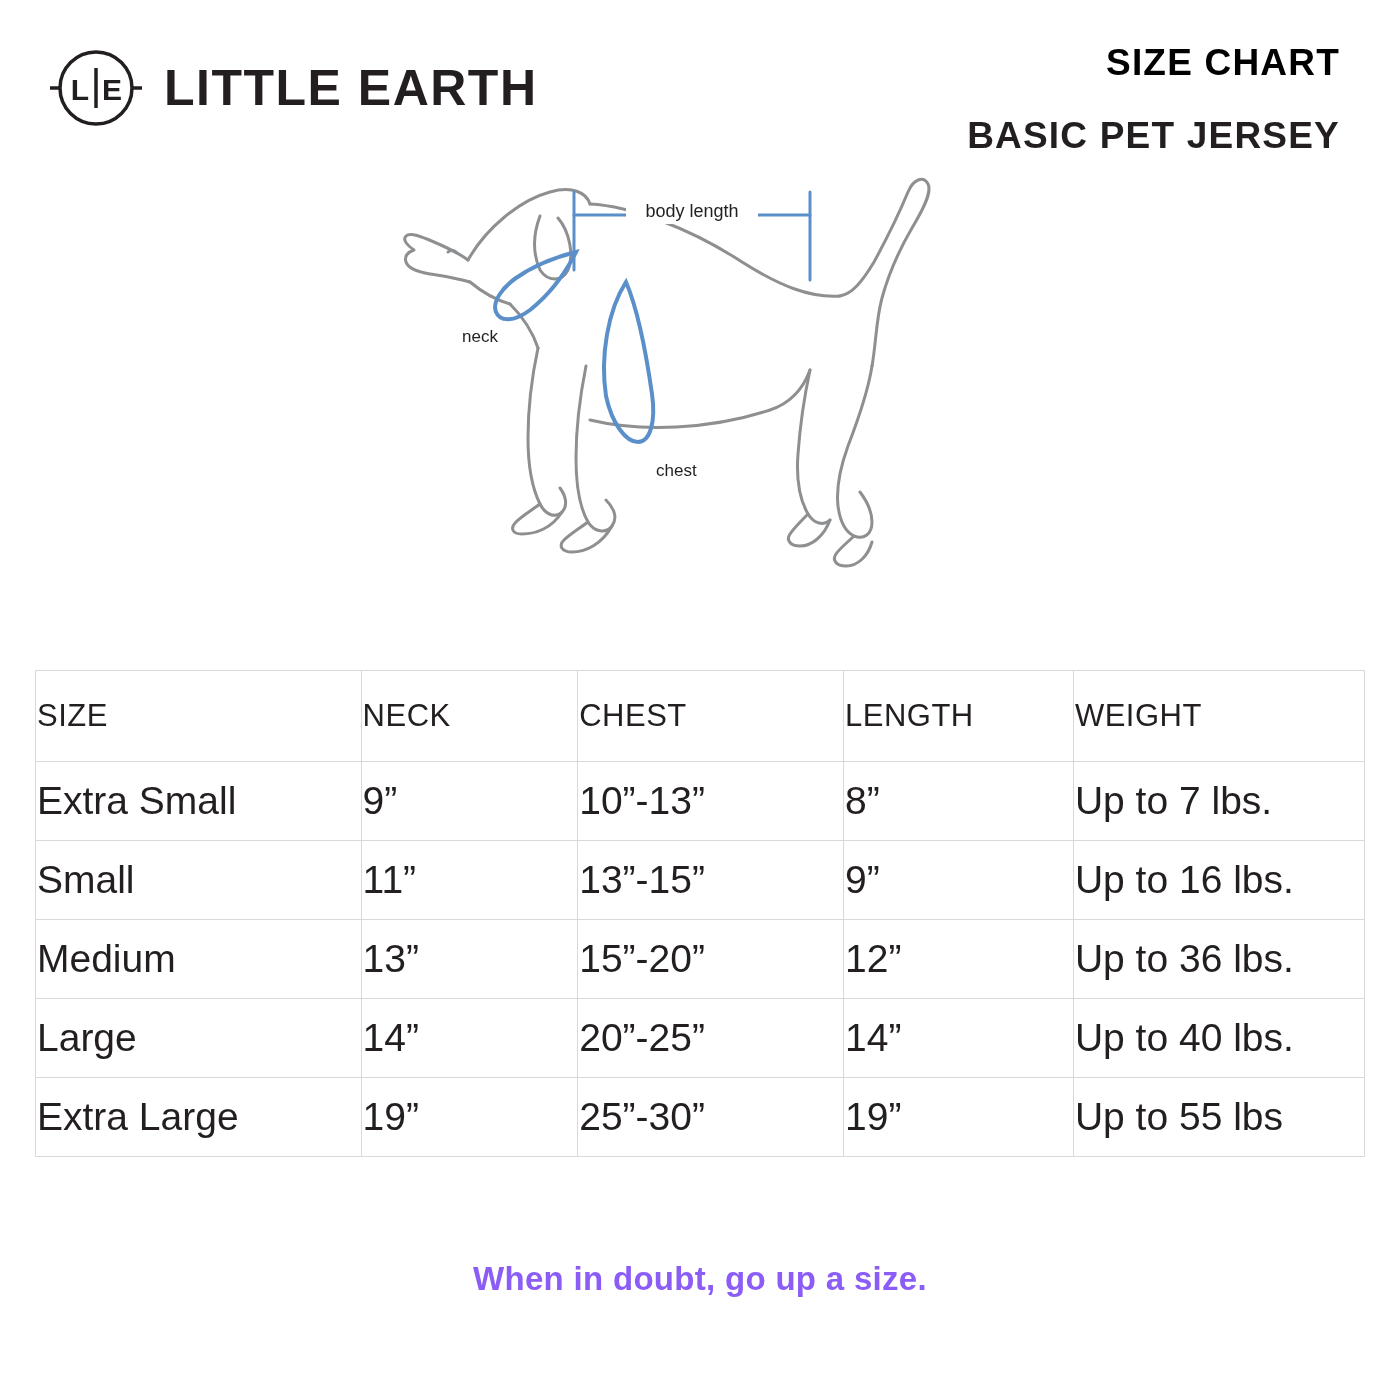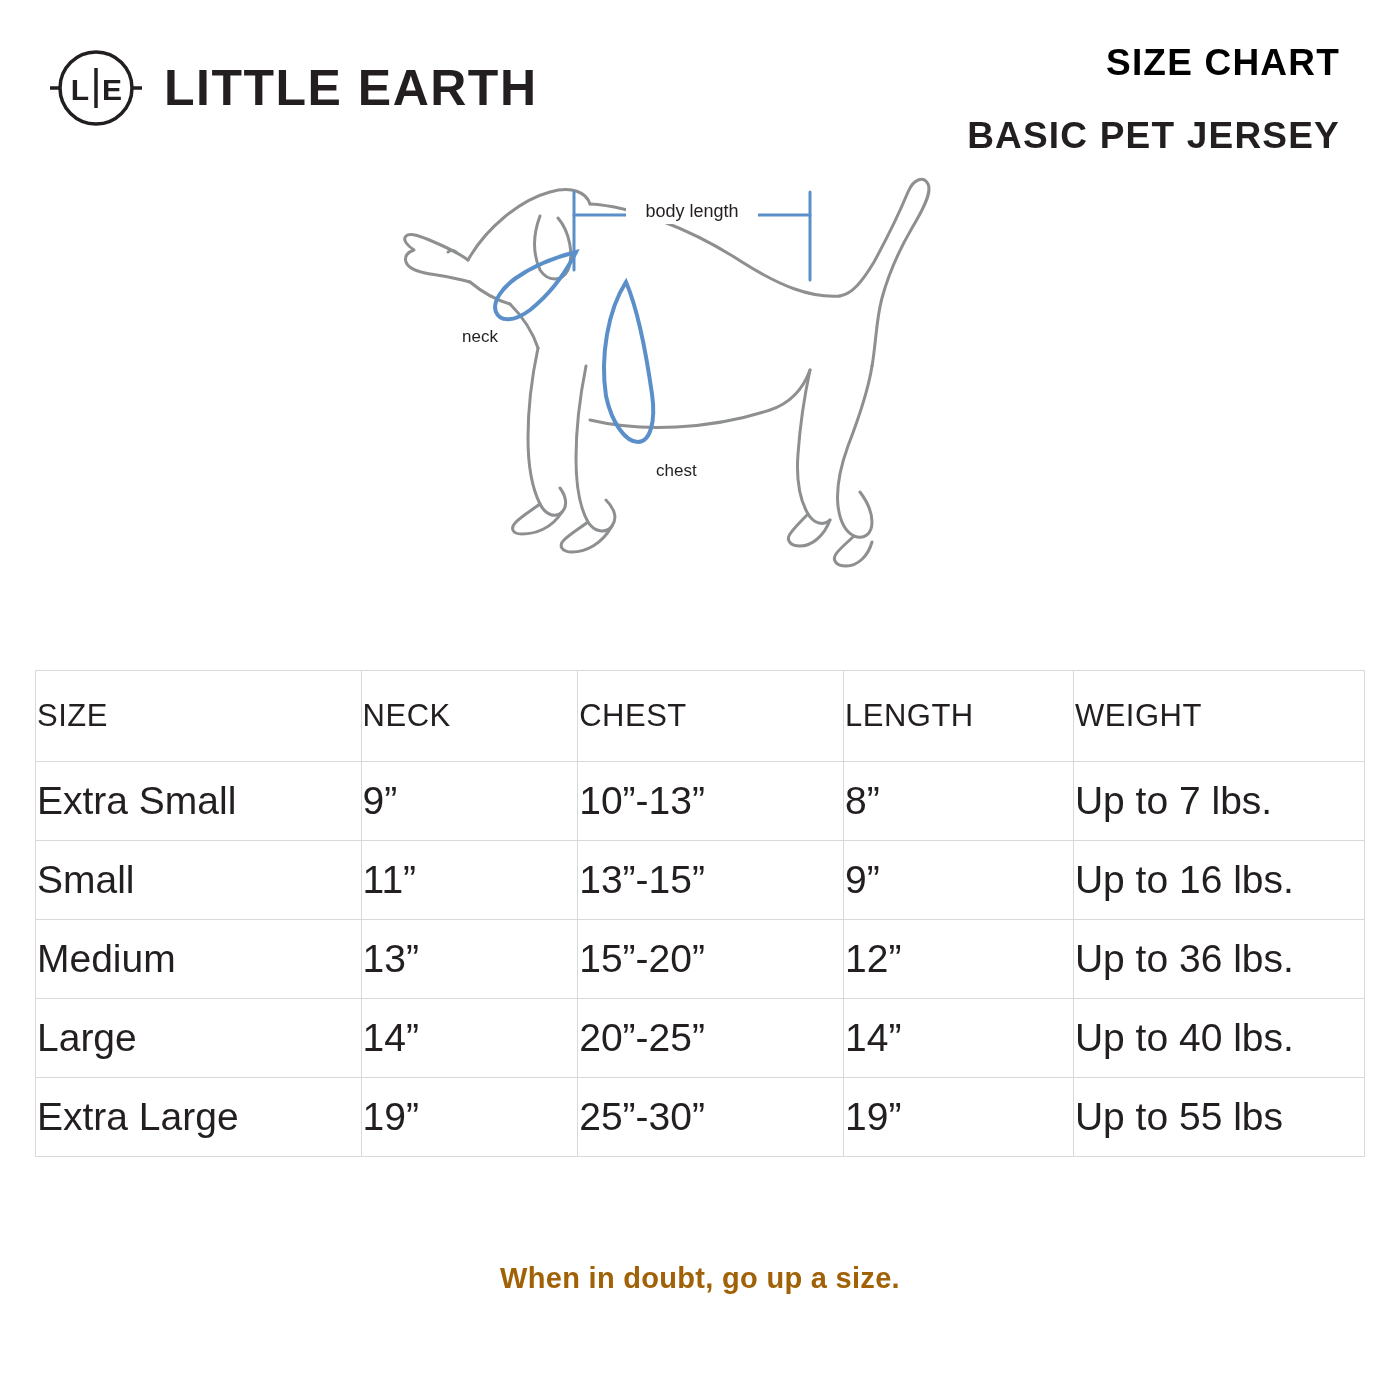--- a/index.html
+++ b/index.html
@@ -112,24 +112,24 @@
   table.size-chart col.c-wt    { width: 21.9%; }
 
   
   .footer {
     flex: 1;
     display: flex;
     align-items: center;
     justify-content: center;
   }
   .footer-note {
-    font-size: 29px;
+    font-size: 33px;
     font-weight: bold;
     letter-spacing: 0.3px;
-    color: #a16207;
+    color: #8b5cf6;
   }
 
   
   .svg-label {
     font-family: "Liberation Sans", sans-serif;
     font-size: 18px;
     fill: #231f20;
   }
   .svg-label-sm {
     font-family: "Liberation Sans", sans-serif;

